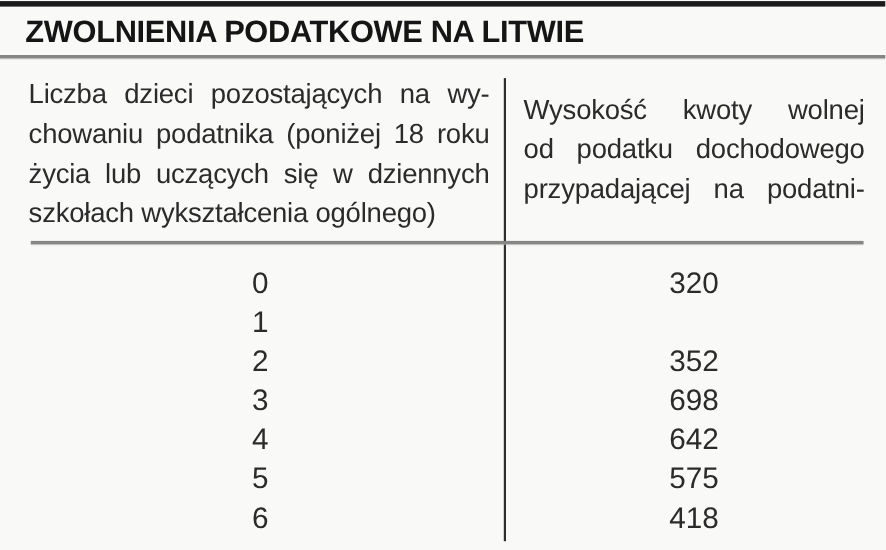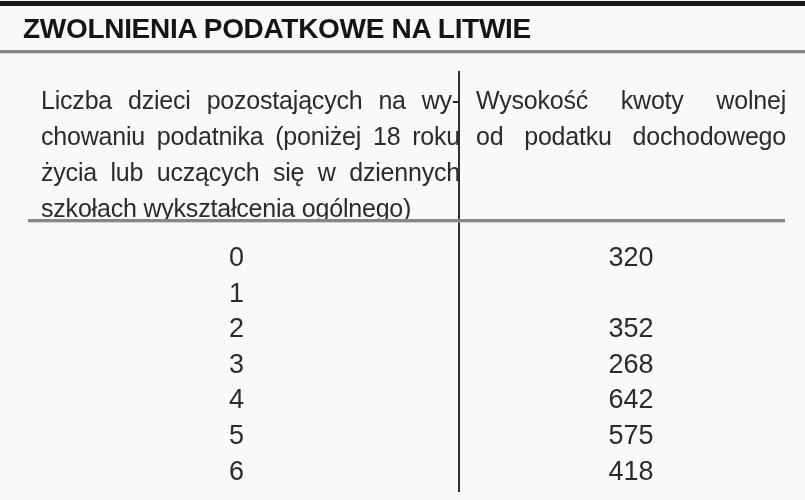--- a/index.html
+++ b/index.html
@@ -54,23 +54,22 @@
     width: 2px; height: 421px;
     background: #2e2e2e;
   }
   .header-row {
     position: absolute;
     top: 66px; left: 0;
     width: 805px;
   }
   .col-left {
     position: absolute;
-    left: 26px; top: 16px;
+    left: 26px; top: 2px;
     width: 419px;
-    margin-left: 15px;
   }
   .col-right {
     position: absolute;
     left: 476px; top: 16px;
     width: 310px;
   }
   .hline {
     font-size: 25px;
     line-height: 36px;
     letter-spacing: -0.2px;
@@ -123,20 +122,21 @@
   <div class="header-row">
     <div class="col-left">
       <div class="hline just">Liczba dzieci pozostających na wy-</div>
       <div class="hline just">chowaniu podatnika (poniżej 18 roku</div>
       <div class="hline just">życia lub uczących się w dziennych</div>
       <div class="hline">szkołach wykształcenia ogólnego)</div>
     </div>
     <div class="col-right">
       <div class="hline just">Wysokość kwoty wolnej</div>
       <div class="hline just">od podatku dochodowego</div>
+      <div class="hline just">przypadającej na podatni-</div>
     </div>
   </div>
 
   <div class="vline"></div>
 
   <div class="rule rule-header"></div>
 
   <div class="data-rows">
     <div class="data-row">
       <div class="cell cell-children">0</div>
@@ -144,21 +144,21 @@
     </div>
     <div class="data-row">
       <div class="cell cell-children">1</div>
     </div>
     <div class="data-row">
       <div class="cell cell-children">2</div>
       <div class="cell cell-amount">352</div>
     </div>
     <div class="data-row">
       <div class="cell cell-children">3</div>
-      <div class="cell cell-amount">268</div>
+      <div class="cell cell-amount">698</div>
     </div>
     <div class="data-row">
       <div class="cell cell-children">4</div>
       <div class="cell cell-amount">642</div>
     </div>
     <div class="data-row">
       <div class="cell cell-children">5</div>
       <div class="cell cell-amount">575</div>
     </div>
     <div class="data-row">

